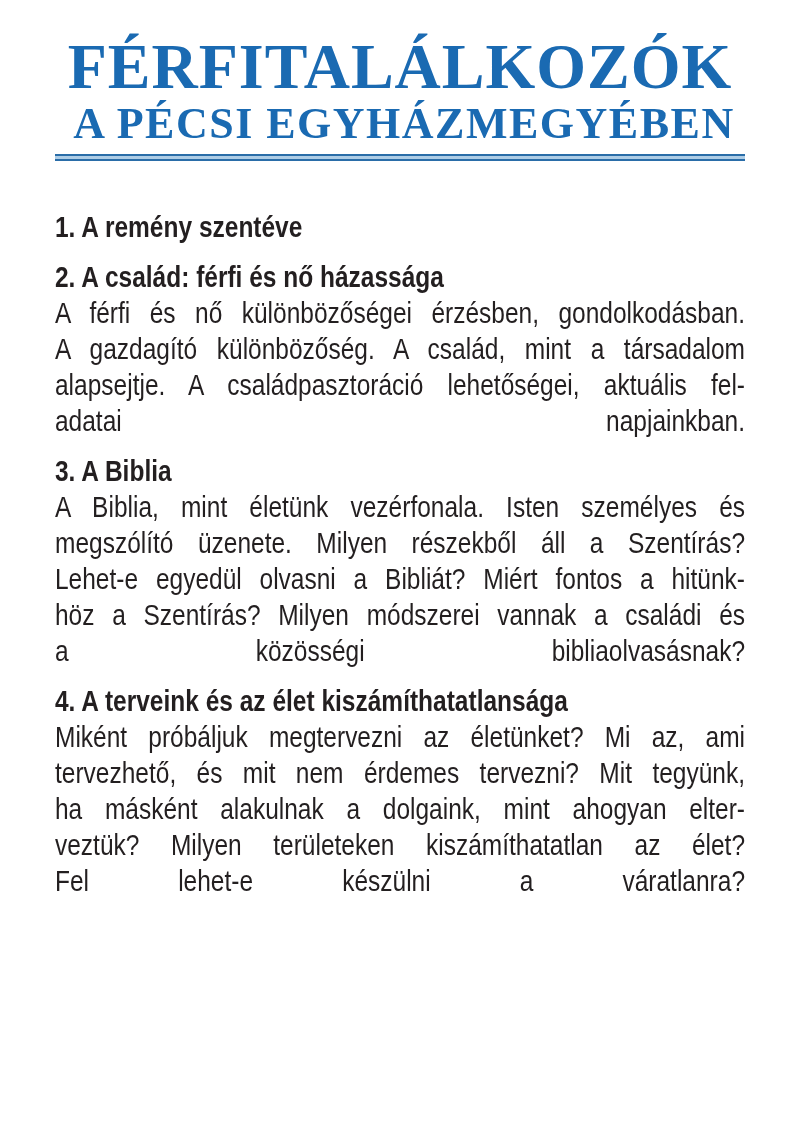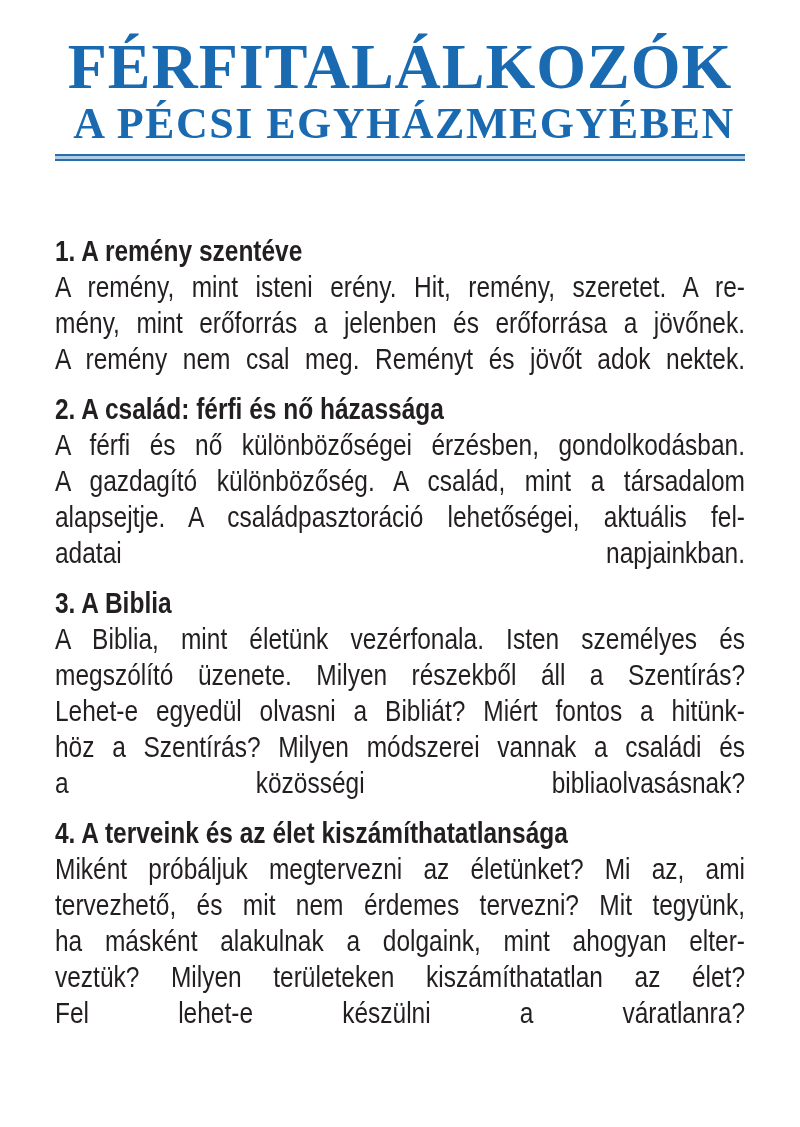--- a/index.html
+++ b/index.html
@@ -33,21 +33,21 @@
     background:var(--rule-light);
     border-top:2px solid var(--rule-dark);
     border-bottom:2px solid var(--rule-dark);
   }
   main{
     position:absolute;
     left:55px;top:209px;
     width:690px;
   }
   .section{margin-top:14px;}
-  .section:first-child{margin-top:24px;}
+  .section:first-child{margin-top:0;}
   .sec-heading{
     font-weight:bold;
     font-size:30px;line-height:36px;
     color:var(--ink);
     width:845px;
     transform:scaleX(0.8166);
     transform-origin:0 0;
     white-space:nowrap;
   }
   .bodyline{
@@ -69,25 +69,20 @@
 
   <header class="masthead">
     <div class="t1">FÉRFITALÁLKOZÓK</div>
     <div class="t2">A PÉCSI EGYHÁZMEGYÉBEN</div>
     <div class="double-rule"></div>
   </header>
 
   <main id="sections">
     <section class="section">
       <div class="sec-heading">1. A remény szentéve</div>
-      <div class="sec-body">
-          <div class="bodyline">A remény, mint isteni erény. Hit, remény, szeretet. A re-</div>
-          <div class="bodyline">mény, mint erőforrás a jelenben és erőforrása a jövőnek.</div>
-          <div class="bodyline last fill">A remény nem csal meg. Reményt és jövőt adok nektek.</div>
-        </div>
     </section>
 
     <section class="section">
       <div class="sec-heading">2. A család: férfi és nő házassága</div>
       <div class="sec-body">
           <div class="bodyline">A férfi és nő különbözőségei érzésben, gondolkodásban.</div>
           <div class="bodyline">A gazdagító különbözőség. A család, mint a társadalom</div>
           <div class="bodyline">alapsejtje. A családpasztoráció lehetőségei, aktuális fel-</div>
           <div class="bodyline last fill">adatai napjainkban.</div>
         </div>

